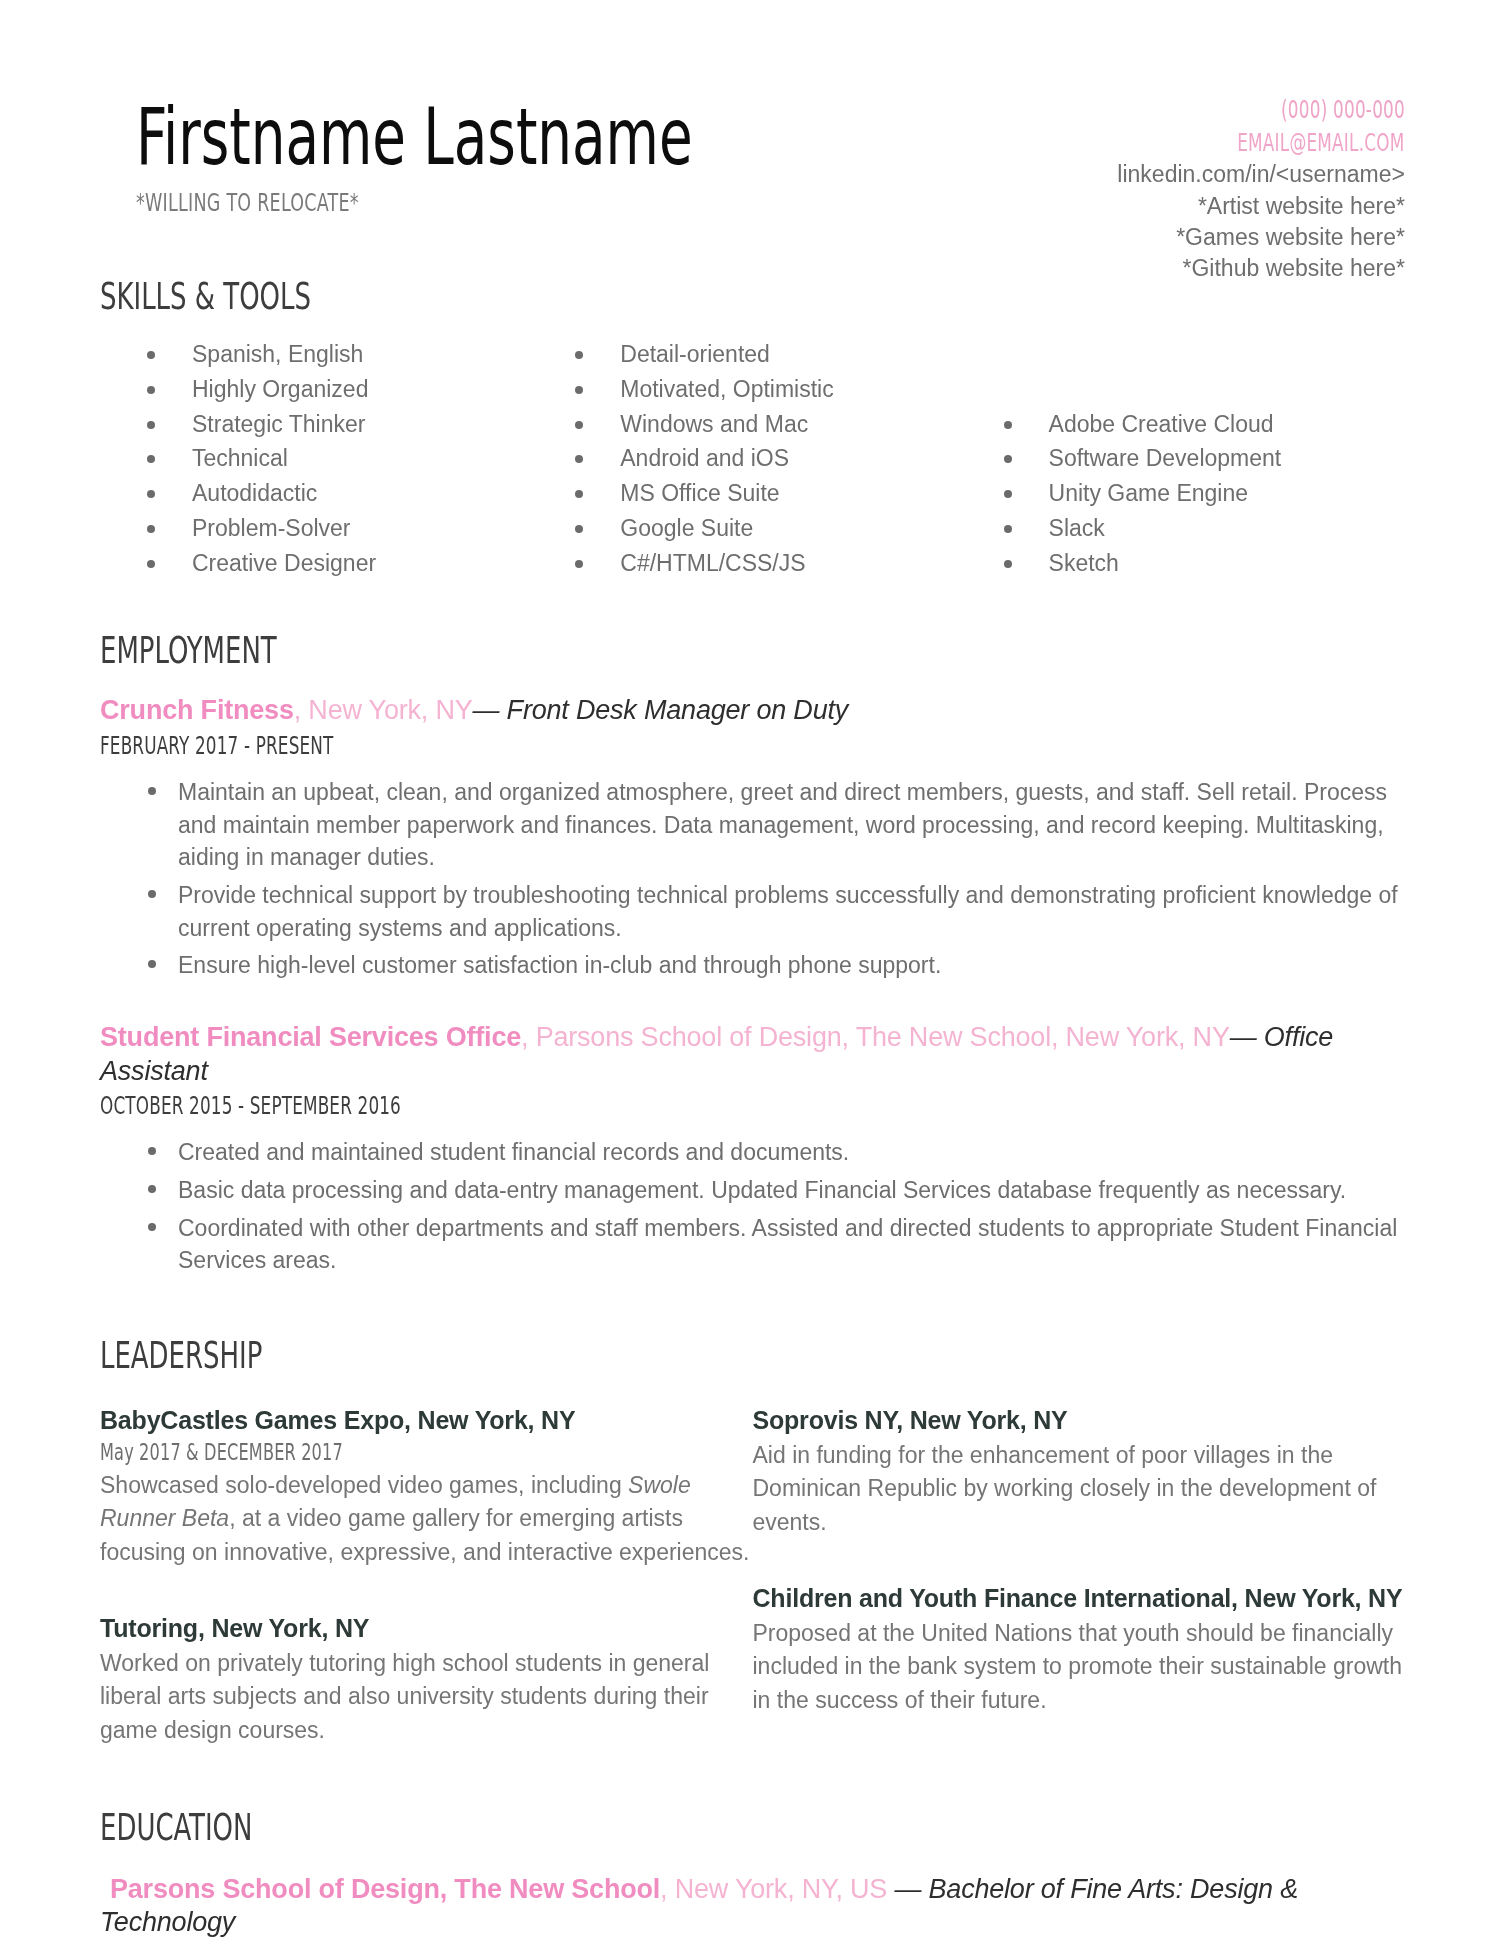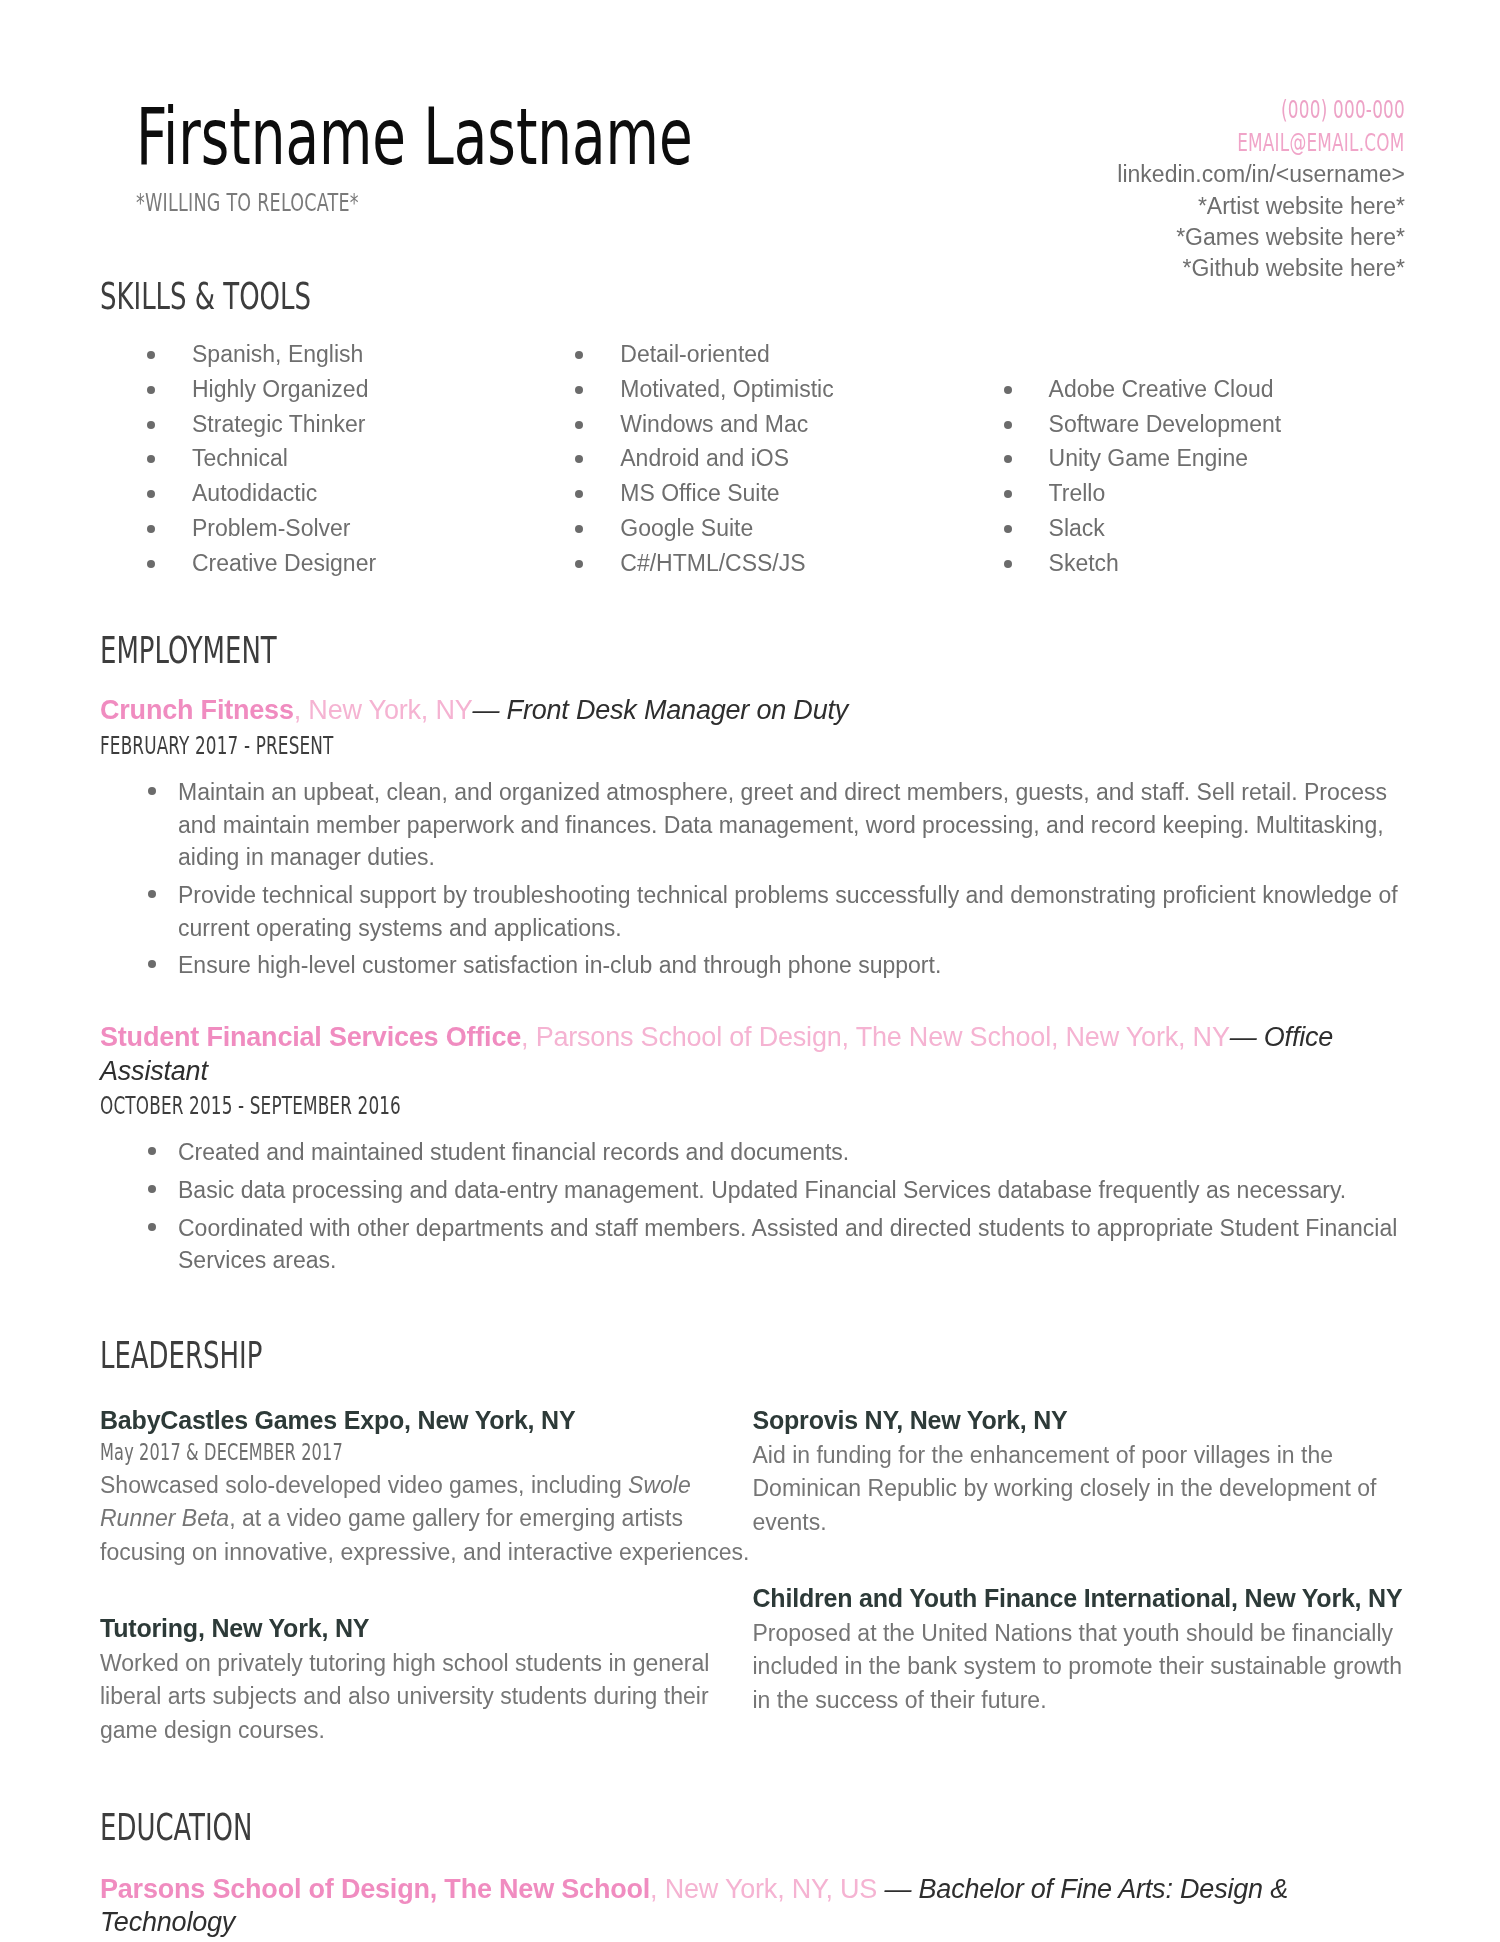--- a/index.html
+++ b/index.html
@@ -191,20 +191,21 @@
   }
   .lead-desc em { font-style:italic; }
 
   
   .edu-head { font-size:0; line-height:1.25; margin-top:24px; }
   .edu-school {
     font-size:27px;
     color:#f08cc0;
     font-weight:bold;
     letter-spacing:-0.2px;
+    margin-left:10px;
   }
   .edu-location {
     font-size:27px;
     color:#f5b3d2;
     letter-spacing:-0.2px;
   }
   .edu-degree {
     font-size:27px;
     color:#2e2e2e;
     font-style:italic;
@@ -254,21 +255,20 @@
         <li>MS Office Suite</li>
         <li>Google Suite</li>
         <li>C#/HTML/CSS/JS</li>
       </ul>
     </div>
     <div class="skills-col">
       <ul>
         <li>Adobe Creative Cloud</li>
         <li>Software Development</li>
         <li>Unity Game Engine</li>
-        <li>Trello</li>
         <li>Slack</li>
         <li>Sketch</li>
       </ul>
     </div>
   </div>
 
   <div class="section-title" id="employment-title"><span class="cond">EMPLOYMENT</span></div>
 
   <div class="job">
     <div class="job-head">

